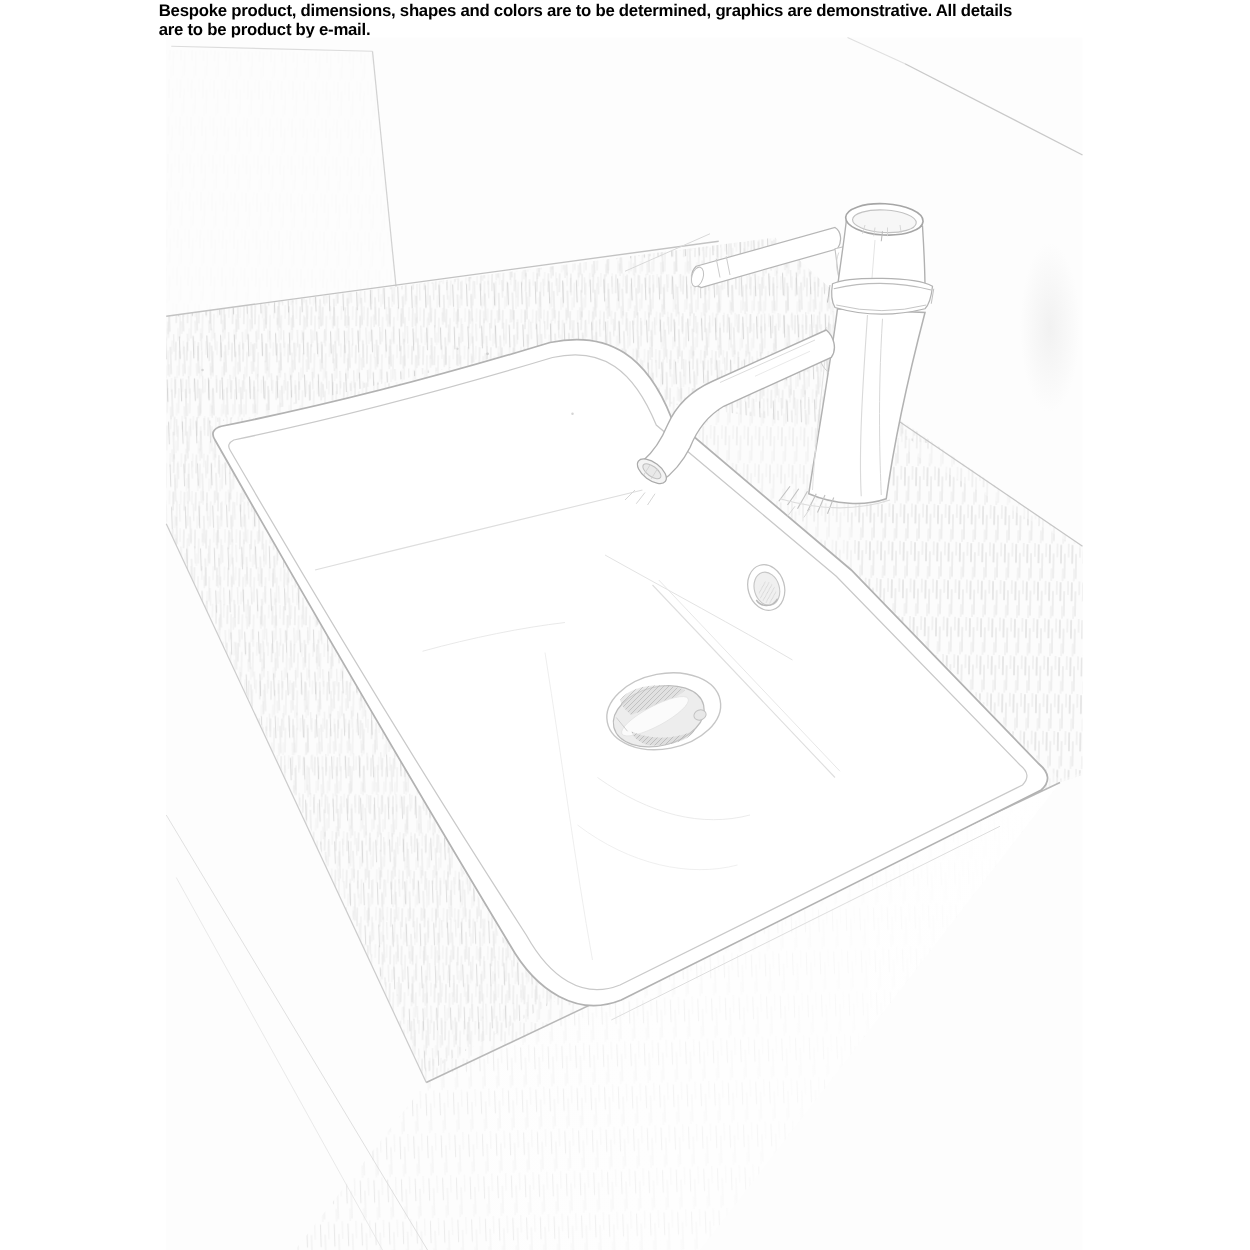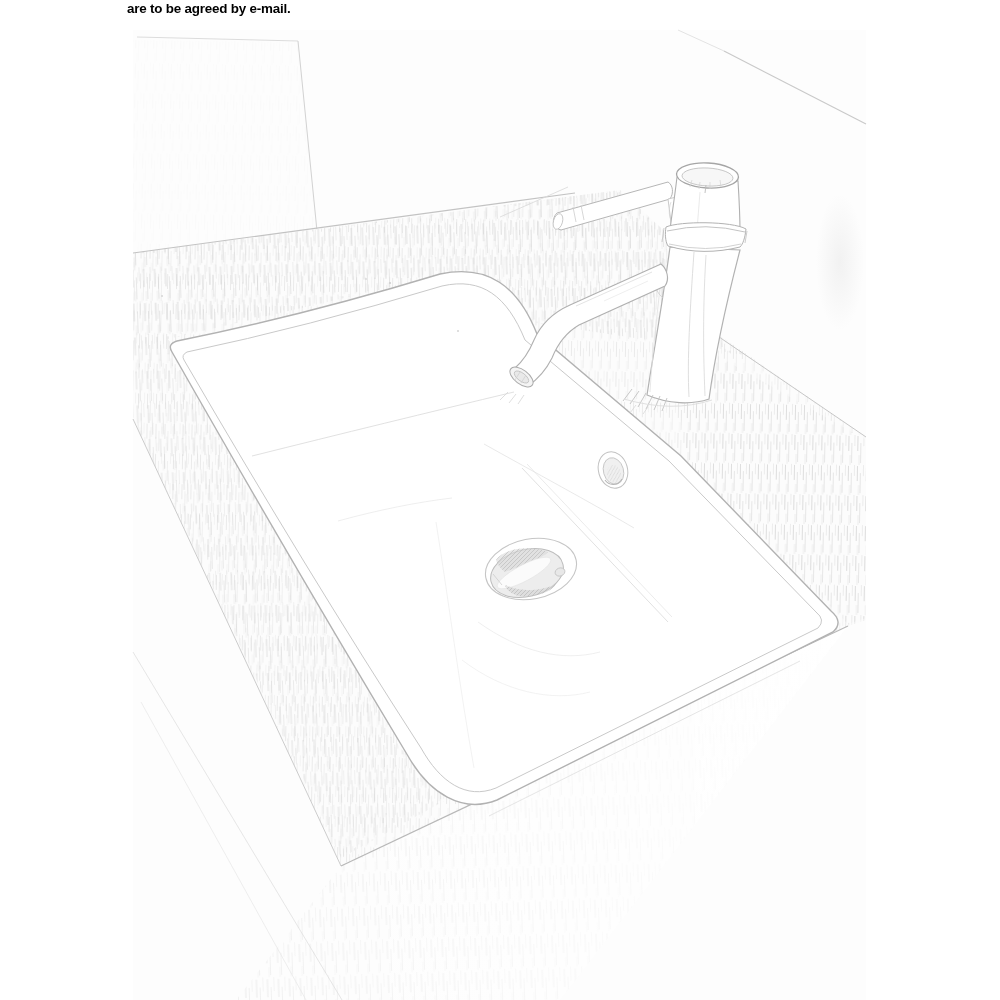--- a/index.html
+++ b/index.html
@@ -9,21 +9,22 @@
               font-weight:bold;font-size:13.4px;line-height:14.6px;letter-spacing:-0.2px;}
   .photo{position:absolute;left:0;top:0;width:1000px;height:1000px;}
   svg{display:block;}
 </style>
 </head>
 <body>
 
 <div class="page">
 
   <div class="disclaimer">
-    <div>are to be agreed by e-mail.</div>
+    <div>Bespoke product, dimensions, shapes and colors are to be determined, graphics are demonstrative. All details</div>
+    <div>are to be product by e-mail.</div>
   </div>
 
   <div class="photo">
   <svg width="1000" height="1000" viewBox="0 0 1000 1000">
     <defs>
       <pattern id="grain" width="9" height="30" patternUnits="userSpaceOnUse" patternTransform="rotate(1)">
         <path d="M1.5,1 V16" stroke="#bdbdbd" stroke-width="0.9"></path>
         <path d="M4.5,8 V28" stroke="#cccccc" stroke-width="0.8"></path>
         <path d="M7.5,0 V11" stroke="#d4d4d4" stroke-width="0.7"></path>
         <path d="M3,20 V30" stroke="#d0d0d0" stroke-width="0.6"></path>

